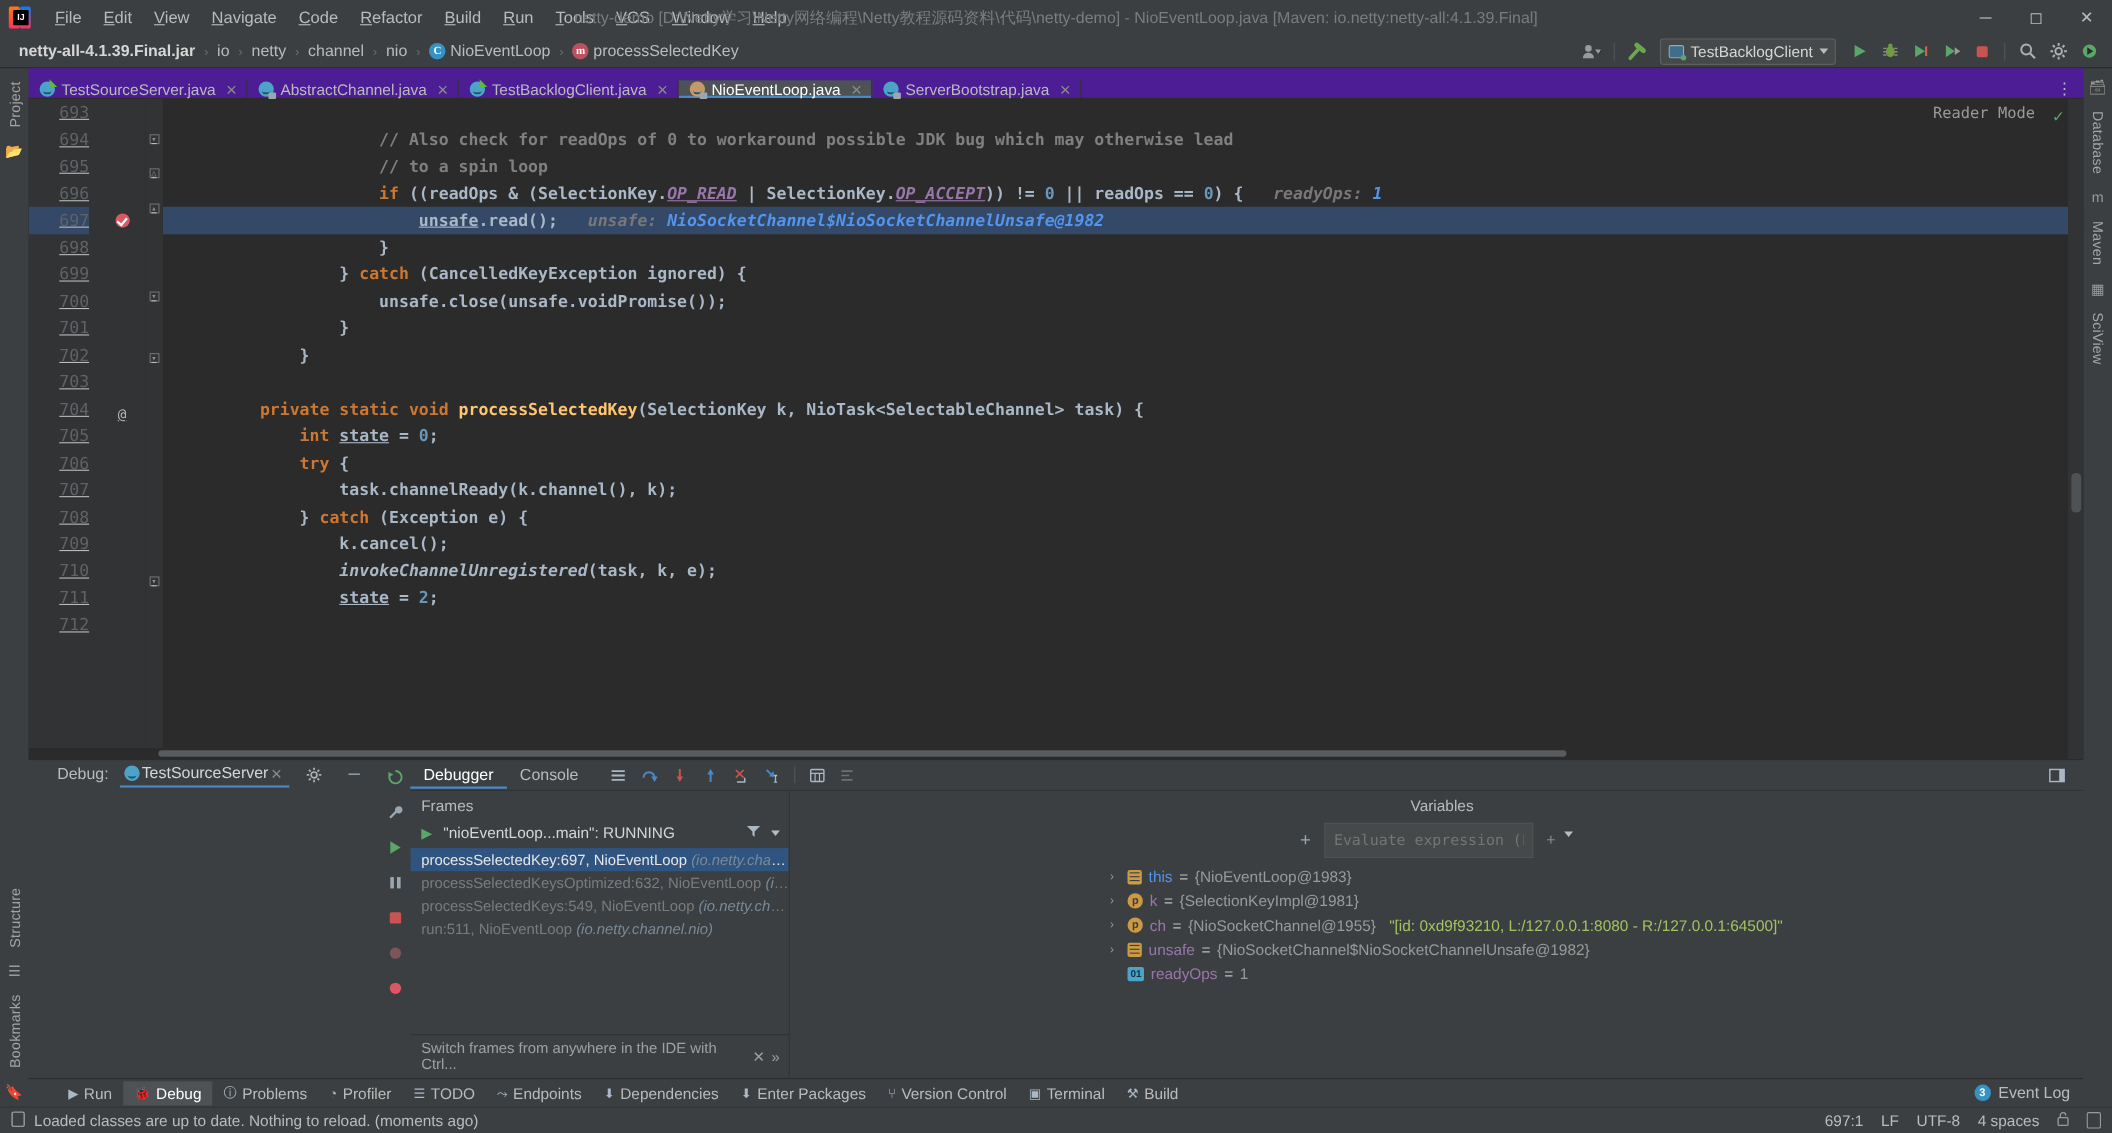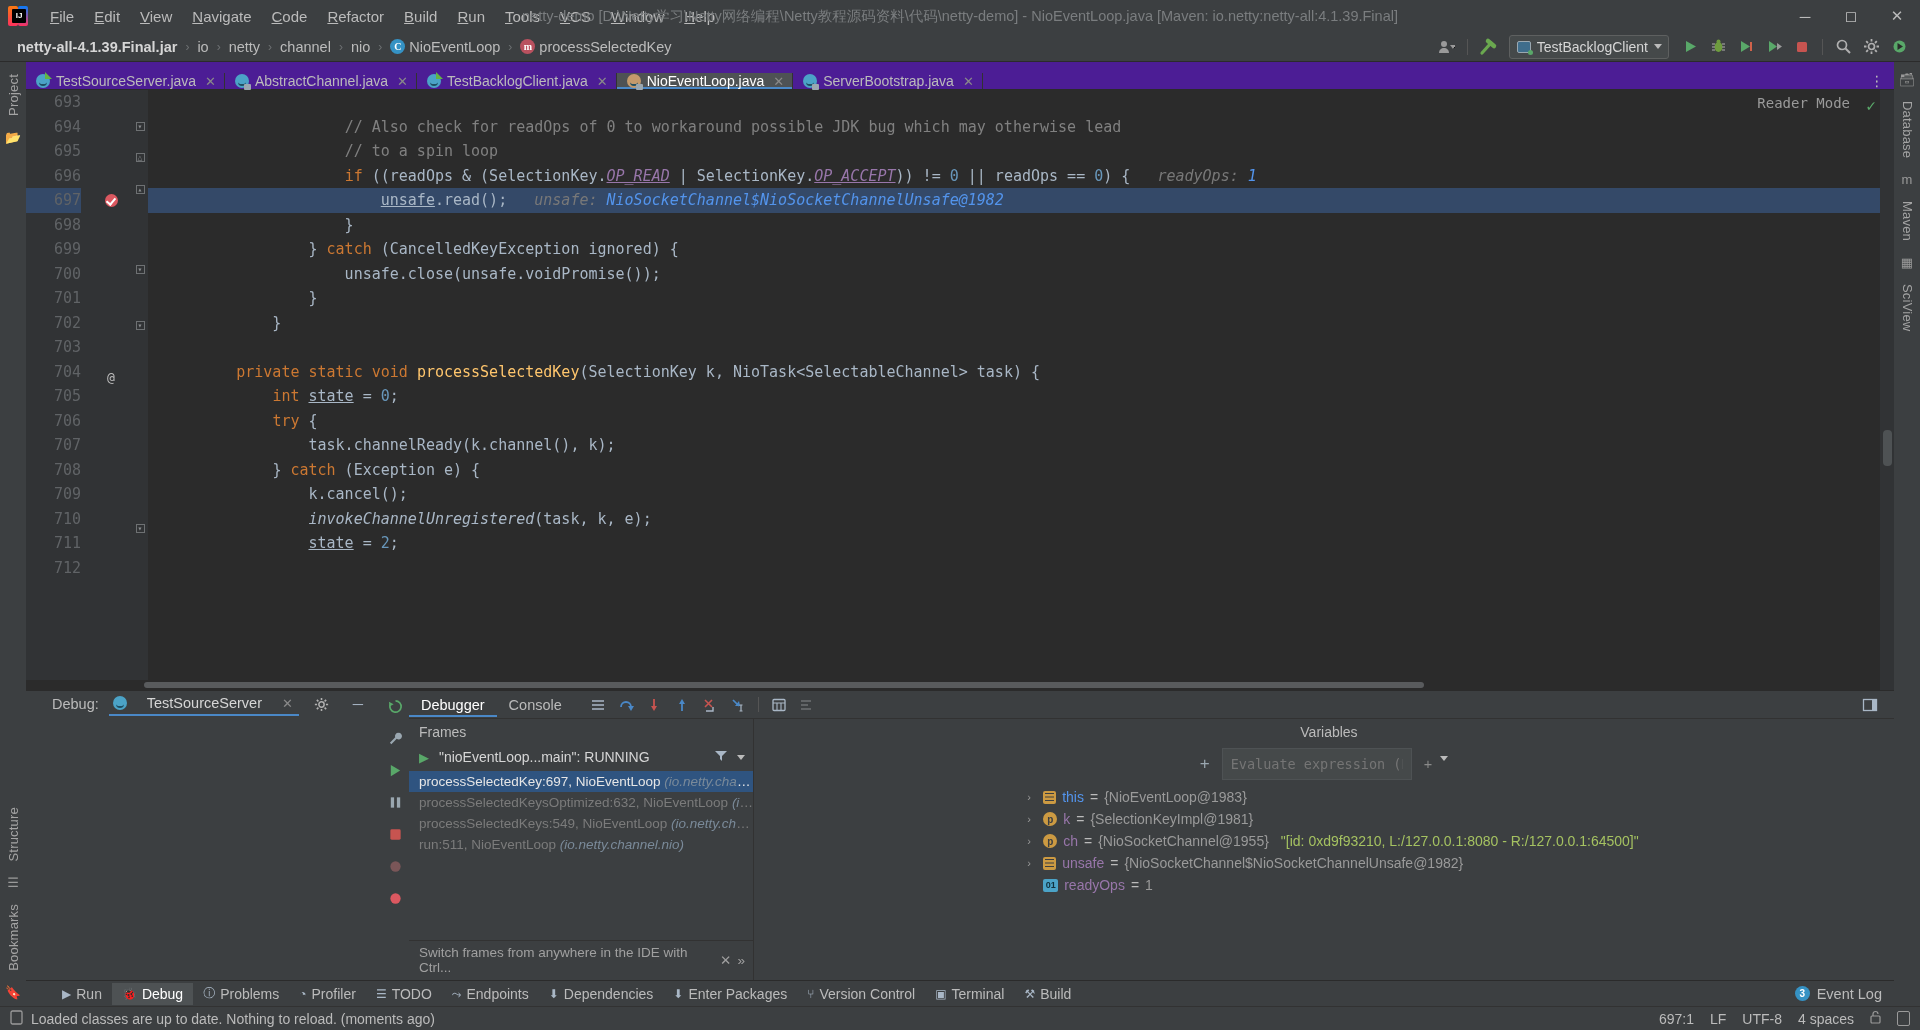--- a/index.html
+++ b/index.html
@@ -100,28 +100,28 @@
     border-left:7px solid #62b543; border-top:7px solid transparent; }
   .jico.tan .cyan { background:#c49a6c; }
   .jico .lock { position:absolute; right:-2px; bottom:-2px; width:7px;height:6px;background:#9aa7b0;border-radius:1px;}
   .tabs-more { margin-left:auto; display:flex; align-items:center; padding:0 10px; color:#bbb; }
 
   
   .editor {
     flex:1; background:#2b2b2b; position:relative; display:flex; min-height:0;
     font-family:"DejaVu Sans Mono", monospace; font-size:15px; overflow:hidden;
   }
-  .gutter-wrap { display:flex; flex:0 0 auto; }
+  .gutter-wrap { display:flex; flex:0 0 auto;text-decoration:underline; }
   .gutter-num {
     width:64px; text-align:right; padding-right:9px; color:#606366; background:#313335;
     user-select:none;
   }
   .gutter-ico { width:42px; background:#313335; position:relative; }
   .gutter-fold { width:16px; background:#313335; }
-  .code-area { flex:1; position:relative; padding-left:16px; overflow:hidden; }
+  .code-area { flex:1; position:relative; padding-left:16px; overflow:hidden;font-weight:bold; }
 
   .ln { height:24.5px; line-height:24.5px; white-space:pre; }
   .gutter-num .ln { padding-right:0; }
   .hl { background:#344968; }
 
   
   .cmt { color:#808080; }
   .kw  { color:#cc7832; }
   .num { color:#6897bb; }
   .mth { color:#ffc66d; }
@@ -145,21 +145,21 @@
   .scroll-thumb { position:absolute; right:2px; top:340px; width:9px; height:36px; background:#4e5254; border-radius:4px; }
 
   .hscroll { position:absolute; left:0; right:14px; bottom:0; height:10px; background:#2b2b2b; }
   .hscroll .th { position:absolute; left:118px; width:1280px; top:2px; height:6px; background:#595b5d; border-radius:3px; }
 
   
   .debugpane { flex:0 0 290px; background:#3c3f41; display:flex; flex-direction:row;
      border-top:1px solid #2b2b2b; }
   .debug-head { height:26px; display:flex; align-items:center; padding-left:26px; gap:10px; flex:0 0 26px;}
   .debug-head .lbl { font-size:14.5px; color:#bbb; }
-  .dh-tab { display:flex; align-items:center; gap:20px; font-size:14.5px; color:#d6d6d6;
+  .dh-tab { display:flex; align-items:center; gap:2px; font-size:14.5px; color:#d6d6d6;
      border-bottom:2px solid #4a88c7; padding:3px 6px 3px 4px; }
   .dh-tab .x { color:#8a8a8a; font-size:13px;}
   .dh-right { margin-left:auto; display:flex; align-items:center; gap:10px; padding-right:12px; }
 
   .debug-body { flex:1; display:flex; min-height:0; }
   .dbg-left { width:26px; flex:0 0 26px; display:flex; flex-direction:column; align-items:center;
       gap:14px; padding-top:8px; }
   .dbg-ico { font-size:14px; color:#a9b7c6; }
   .dbg-main { flex:1; display:flex; flex-direction:column; min-width:0; }
 

